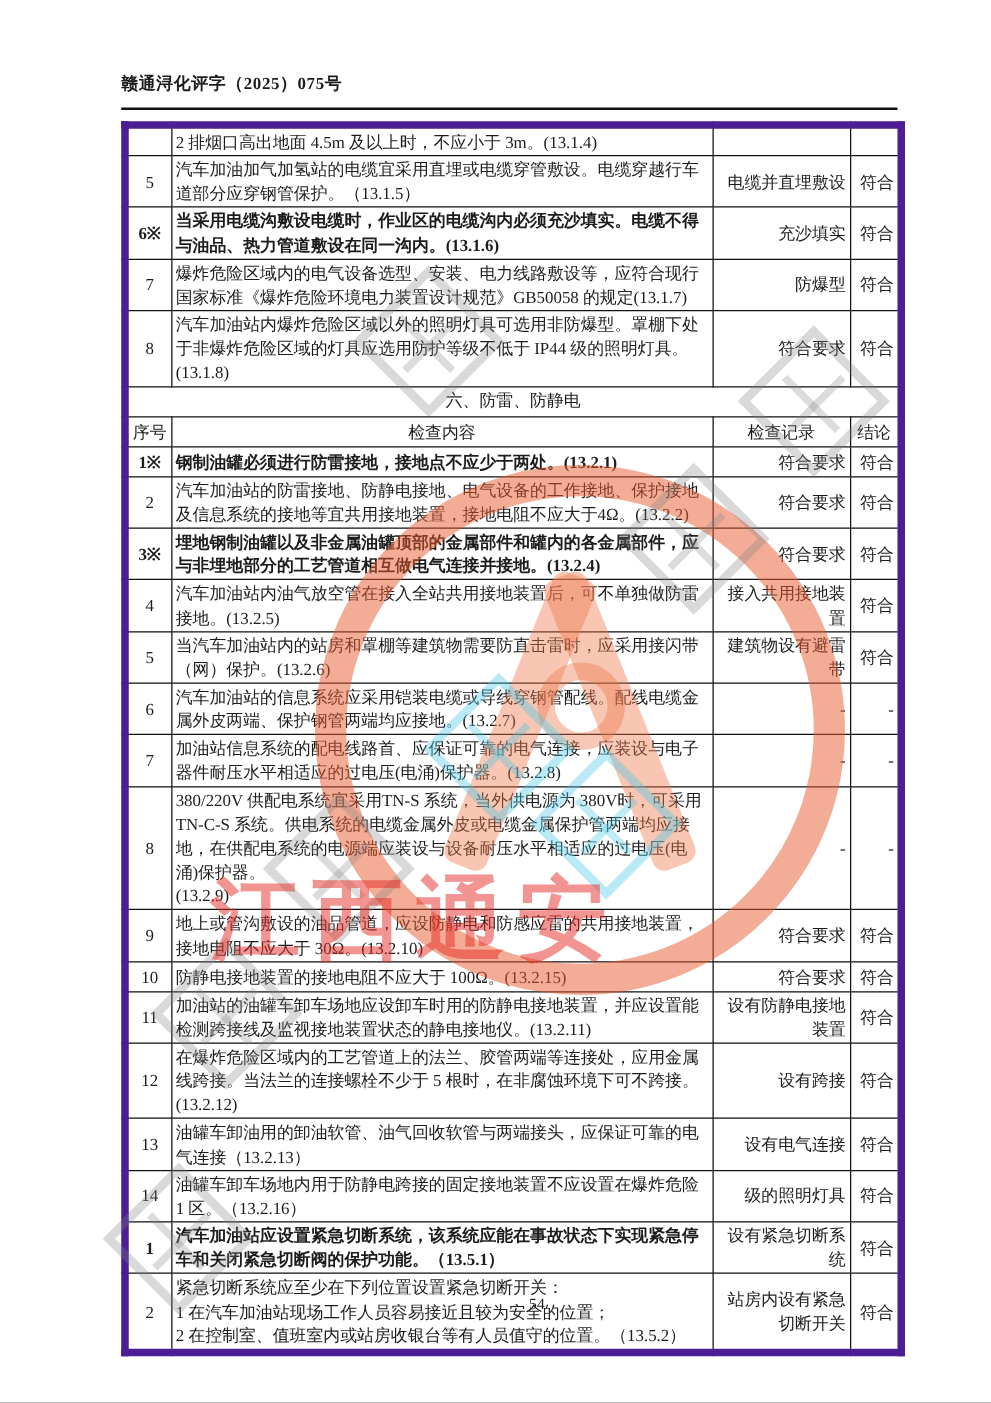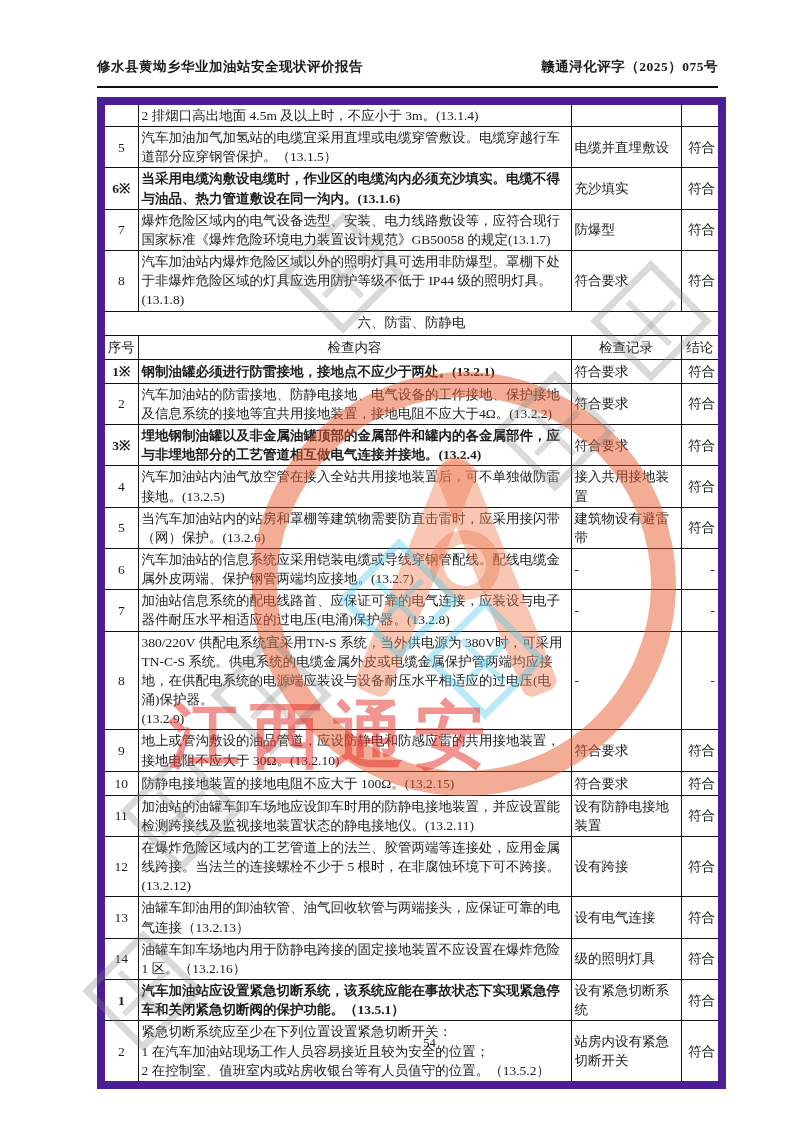--- a/index.html
+++ b/index.html
@@ -20,24 +20,24 @@
     position:absolute; left:97px; top:86px; width:621px; height:0;
     border-top:2px solid #111;
   }
   
   .tbl-wrap { position:absolute; left:97px; top:97px; width:621px; }
   table.check { width:621px; border-collapse:collapse; table-layout:fixed; }
   table.check td {
     border:1px solid #111; vertical-align:middle;
     font-size:13.5px; line-height:1.42; padding:1px 3px;
   }
-  table.check { border:8px solid #4c1d95; }
+  table.check { border:6px solid #4c1d95; }
   td.num    { text-align:center; padding:1px 0; }
   td.content{ text-align:left; white-space:pre-line; }
-  td.record { text-align:left; line-height:1.35; }
+  td.record { text-align:right; line-height:1.35; }
   td.result { text-align:right; }
   tr.bold td.content, tr.bold td.num { font-weight:bold; }
   td.section-title {
     text-align:center; font-size:14px; height:24px; padding:2px 0;
   }
   tr.col-hdr td { text-align:center; height:24px; padding:2px 0; }
   tr.single td { height:24px; }
   
   .footer {
     position:absolute; left:97px; top:1036px; width:621px;
@@ -77,21 +77,20 @@
     font-size:72px; font-weight:bold; letter-spacing:10px;
     color:rgba(230,42,35,0.50); white-space:nowrap;
   }
 </style>
 </head>
 <body>
 
 <div class="page">
 
   <div class="hdr">
-    <span>修水县黄坳乡华业加油站安全现状评价报告</span>
     <span>赣通浔化评字（2025）075号</span>
   </div>
   <div class="hdr-rule"></div>
 
   <div class="tbl-wrap">
     <table class="check">
       <colgroup>
         <col style="width:37px">
           <col style="width:433px">
         <col style="width:110px">

